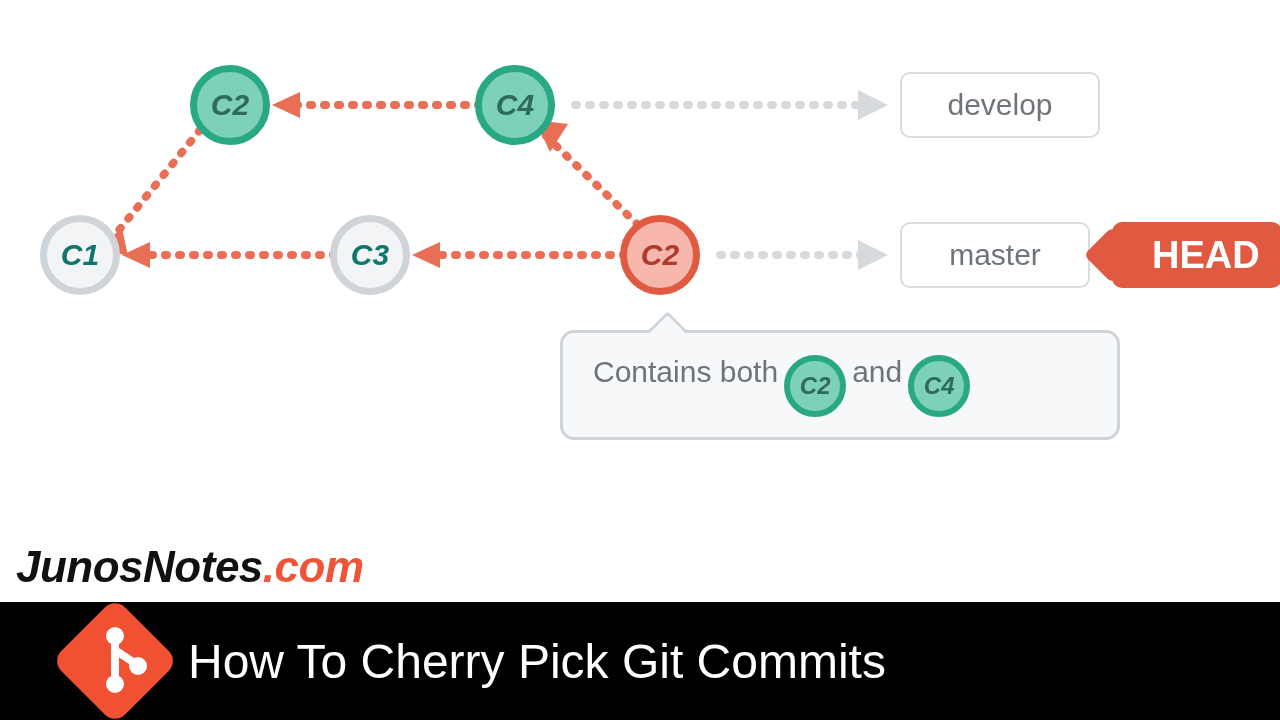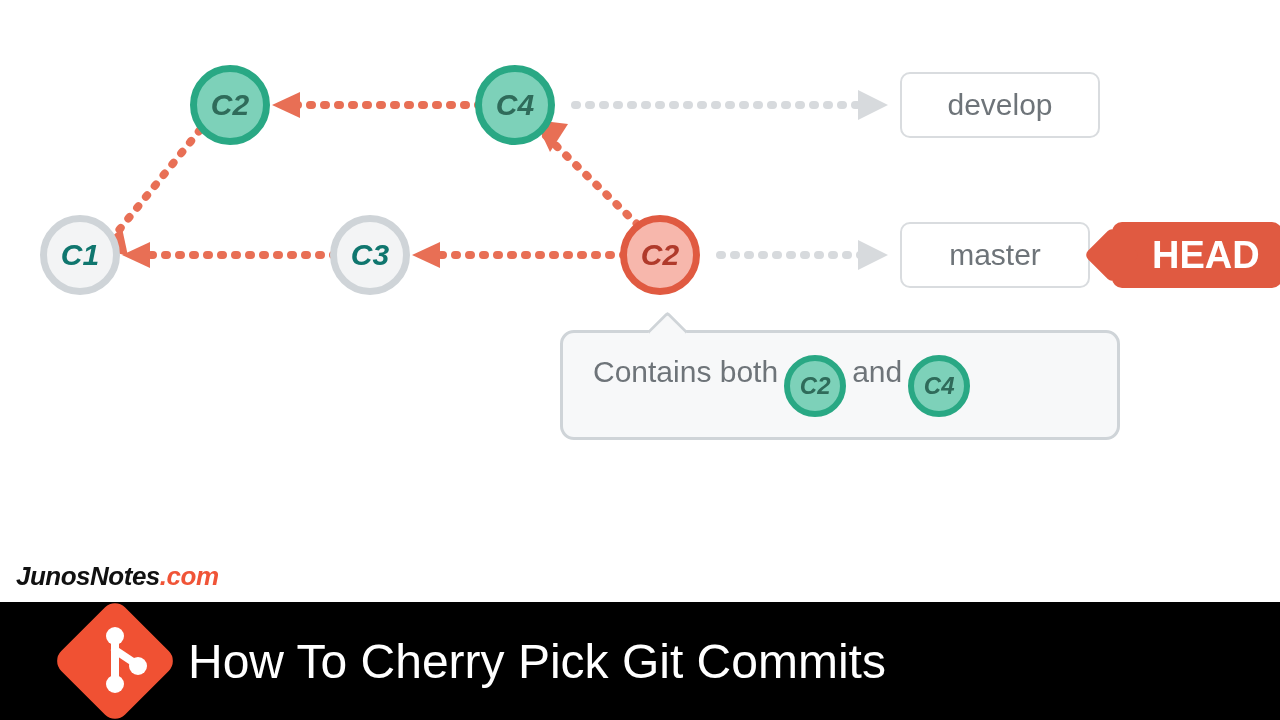--- a/index.html
+++ b/index.html
@@ -72,21 +72,21 @@
     border-top: 3px solid #cfd4d8;
     transform: rotate(45deg);
     border-top-left-radius: 4px;
   }
   .callout h3 { color: #d14a2e; font-size: 30px; font-weight: 700; margin-bottom: 12px; }
   .callout p  { color: #6e7479; font-size: 30px; font-weight: 500; display: flex; align-items: flex-start; flex-wrap: wrap; }
 
   .site-name {
     position: absolute;
     left: 16px; bottom: 128px;
-    font-size: 26px; font-weight: 800; font-style: italic;
+    font-size: 44px; font-weight: 800; font-style: italic;
     letter-spacing: -0.5px;
   }
   .site-name .dark { color: #111; }
   .site-name .accent { color: #f05437; }
 
   .footer-bar {
     position: absolute;
     left: 0; right: 0; bottom: 0;
     height: 118px;
     background: #000;

